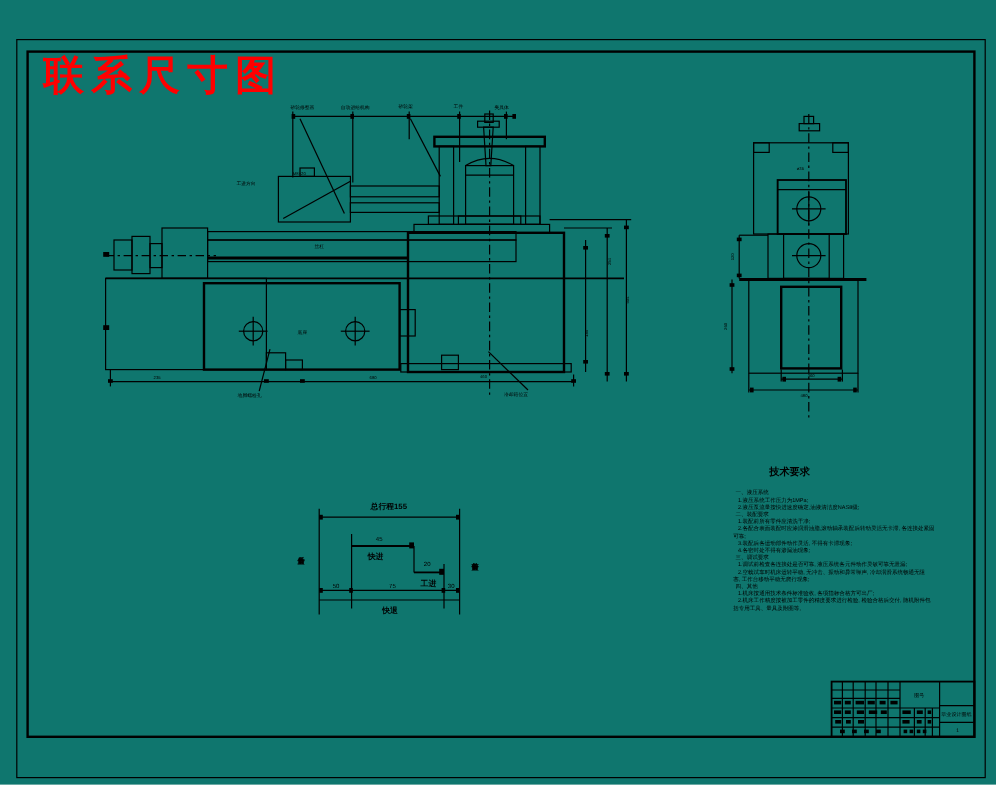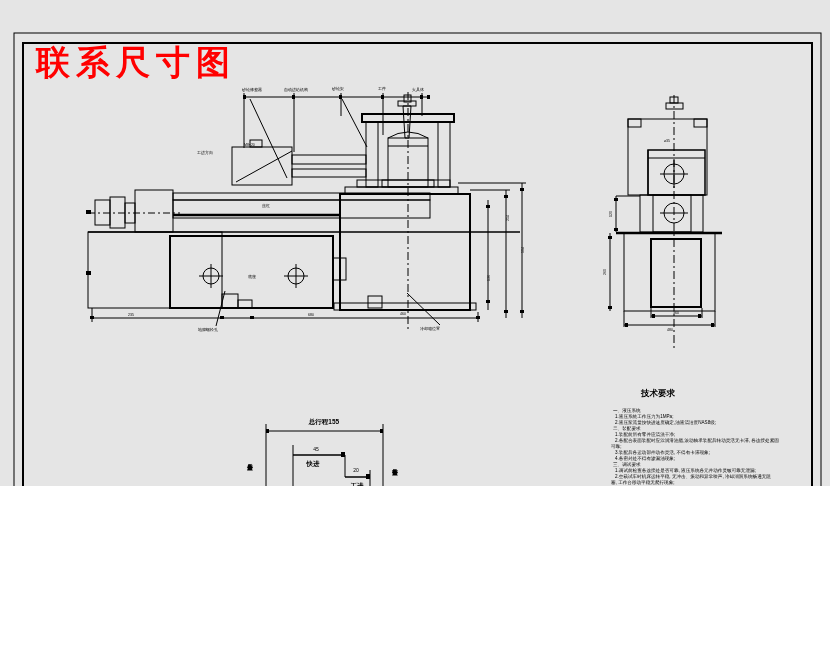--- a/index.html
+++ b/index.html
@@ -1,16 +1,16 @@
 <!DOCTYPE html>
 <html><head>
 <meta charset="utf-8">
 <style>
   html,body{margin:0;padding:0;background:#ffffff;}
-  .page{position:relative;width:830px;height:486px;background:#e5e5e5;overflow:hidden;}
+  .page{position:relative;width:830px;height:654px;background:#0f766e;overflow:hidden;}
   svg{display:block;}
   svg text{fill:#000;font-family:"Liberation Sans",sans-serif;}
   .cad-title{font-family:"DejaVu Serif",serif;font-weight:bold;fill:#ff0000;letter-spacing:6px;}
   .lbl{font-size:4px;}
   .lbl35{font-size:3.5px;}
   .dim{font-size:5px;}
   .big{font-size:6.5px;font-weight:bold;}
   .vtx{font-size:6px;font-weight:bold;writing-mode:vertical-rl;text-orientation:upright;letter-spacing:1px;}
   .tech-line{font-size:4.6px;}
   .tech-head{font-size:8.5px;font-weight:bold;}

